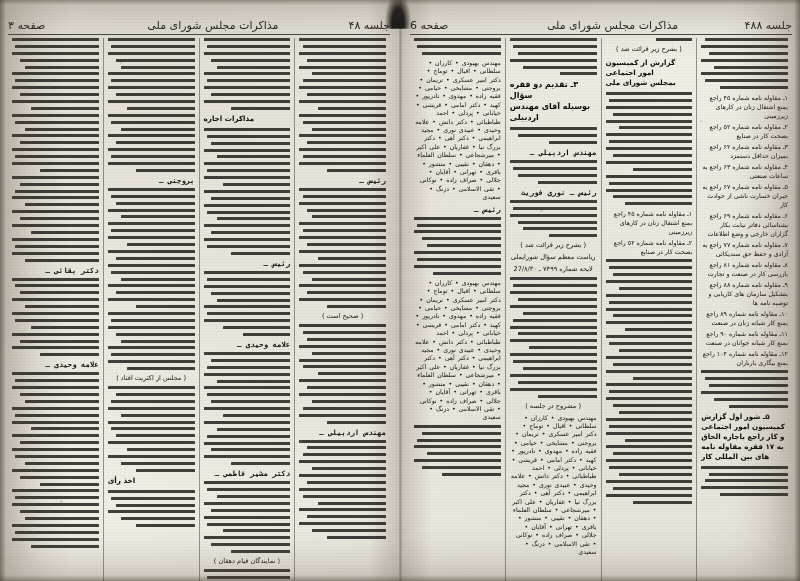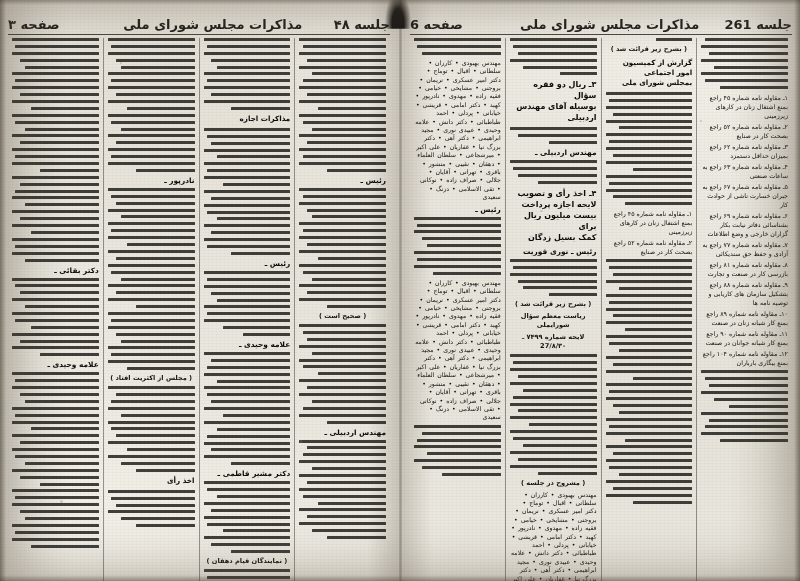--- a/index.html
+++ b/index.html
@@ -43,22 +43,22 @@
     transform:scaleY(1.25);
   }
 
   
   .runhead{
     position:relative;height:26px;
     display:flex;align-items:flex-end;justify-content:space-between;
     font-family:"DejaVu Sans","Liberation Sans",sans-serif;
     color:#14120f;
   }
-  .runhead .rh{font-size:13px;font-weight:700;letter-spacing:.2px;white-space:nowrap;opacity:.92;}
-  .runhead .rh.center{font-size:13px;font-weight:700;margin-left:32px;}
+  .runhead .rh{font-size:11px;font-weight:400;letter-spacing:.2px;white-space:nowrap;opacity:.92;}
+  .runhead .rh.center{font-size:11px;font-weight:400;margin-left:32px;}
   .rule{
     height:1px;background:#25211b;opacity:.8;margin:2px 0 3px 0;
   }
 
   
   .cols{display:flex;flex-direction:row;gap:0;height:544px;}
   .col{
     position:relative;
     flex:1 1 0;
     padding:0 4px;
@@ -80,34 +80,34 @@
   .ln.d  {width:78%;}
   .ln.e  {width:68%;}
   .ln.g  {width:55%;}
   .ln.h  {width:42%;}
 
   
   .para{margin:0 0 4px 0;direction:rtl;}
 
   
   .hd{
-    direction:rtl;text-align:right;
+    direction:rtl;text-align:left;
     font-size:8px;font-weight:700;line-height:11px;
     color:#100e0c;margin:4px 0 4px 0;letter-spacing:0;
     white-space:pre-line;
   }
   .hd.small{font-size:7.2px;line-height:10px;}
   .spk{
     direction:rtl;text-align:right;
     font-size:7.4px;font-weight:700;line-height:10px;
-    color:#100e0c;margin:3px 0 2px 0;
+    color:#100e0c;margin:3px 0 2px 0;font-family:Liberation Mono, monospace;
   }
   .cap{
     direction:rtl;text-align:center;
-    font-size:6.6px;line-height:9px;color:#1a1713;margin:2px 0 3px 0;font-weight:bold;
+    font-size:6.6px;line-height:9px;color:#1a1713;margin:2px 0 3px 0;
   }
   .namelist{
     direction:rtl;text-align:right;
     font-size:6.2px;line-height:8.4px;color:#15120f;margin:0 0 3px 0;
     word-spacing:1px;
   }
   .numlist{
     direction:rtl;text-align:right;
     font-size:6.3px;line-height:9px;color:#15120f;margin:0 0 3px 0;
   }
@@ -133,21 +133,21 @@
 </head>
 <body>
 
 <div id="scan">
 
   <div class="spread">
 
     <div class="page left">
 
       <div class="runhead">
-        <span class="rh">جلسه 261</span>
+        <span class="rh">جلسه ۴۸۸</span>
         <span class="rh center">مذاکرات مجلس شورای ملی</span>
         <span class="rh">صفحه 6</span>
       </div>
       <div class="rule"></div>
 
       <div class="cols">
 
         <div class="col">
           <div class="para">
             <div class="ln a"></div>
@@ -174,20 +174,25 @@
             <div class="num-item">۱۲ـ مقاوله نامه شماره ۱۰۴ راجع بمنع بیگاری بارباران</div>
           </div>
           <div class="para">
             <div class="ln f"></div>
               <div class="ln a"></div>
               <div class="ln b"></div>
             <div class="ln f"></div>
               <div class="ln c"></div>
               <div class="ln e"></div>
           </div>
+          <div class="hd small">۵ـ شور اول گزارش
+کمیسیون امور اجتماعی
+و کار راجع باجازه الحاق
+به ۱۷ فقره مقاوله نامه
+های بین المللی کار</div>
           <div class="para">
             <div class="ln f"></div>
               <div class="ln b"></div>
               <div class="ln a"></div>
             <div class="ln f"></div>
               <div class="ln d"></div>
           </div>
         </div>
 
         <div class="col">
@@ -264,39 +269,35 @@
 
         <div class="col">
           <div class="para">
             <div class="ln f"></div>
               <div class="ln a"></div>
               <div class="ln b"></div>
             <div class="ln f"></div>
               <div class="ln c"></div>
               <div class="ln h"></div>
           </div>
-          <div class="hd">۳ـ ریال دو فقره سؤال
+          <div class="hd">۳ـ تقدیم دو فقره سؤال
 بوسیله آقای مهندس
 اردبیلی</div>
           <div class="para">
             <div class="ln f"></div>
               <div class="ln b"></div>
               <div class="ln g"></div>
           </div>
           <div class="spk">مهندس اردبیلی ـ</div>
           <div class="para">
             <div class="ln f"></div>
               <div class="ln a"></div>
               <div class="ln b"></div>
             <div class="ln e"></div>
           </div>
-          <div class="hd">۴ـ اخذ رأی و تصویب
-لایحه اجازه پرداخت
-بیست میلیون ریال برای
-کمک بسیل زدگان</div>
           <div class="spk">رئیس ـ نوری فوریت</div>
           <div class="para">
             <div class="ln f"></div>
               <div class="ln a"></div>
               <div class="ln f"></div>
             <div class="ln b"></div>
               <div class="ln c"></div>
               <div class="ln g"></div>
           </div>
           <div class="cap">( بشرح زیر قرائت شد )</div>
@@ -561,21 +562,21 @@
               <div class="ln f"></div>
             <div class="ln a"></div>
               <div class="ln c"></div>
               <div class="ln f"></div>
             <div class="ln b"></div>
               <div class="ln f"></div>
               <div class="ln a"></div>
             <div class="ln f"></div>
               <div class="ln e"></div>
           </div>
-          <div class="spk">نادرپور ـ</div>
+          <div class="spk">بروجنی ـ</div>
           <div class="para">
             <div class="ln f"></div>
               <div class="ln a"></div>
               <div class="ln b"></div>
             <div class="ln f"></div>
               <div class="ln c"></div>
               <div class="ln f"></div>
             <div class="ln a"></div>
               <div class="ln f"></div>
               <div class="ln d"></div>

